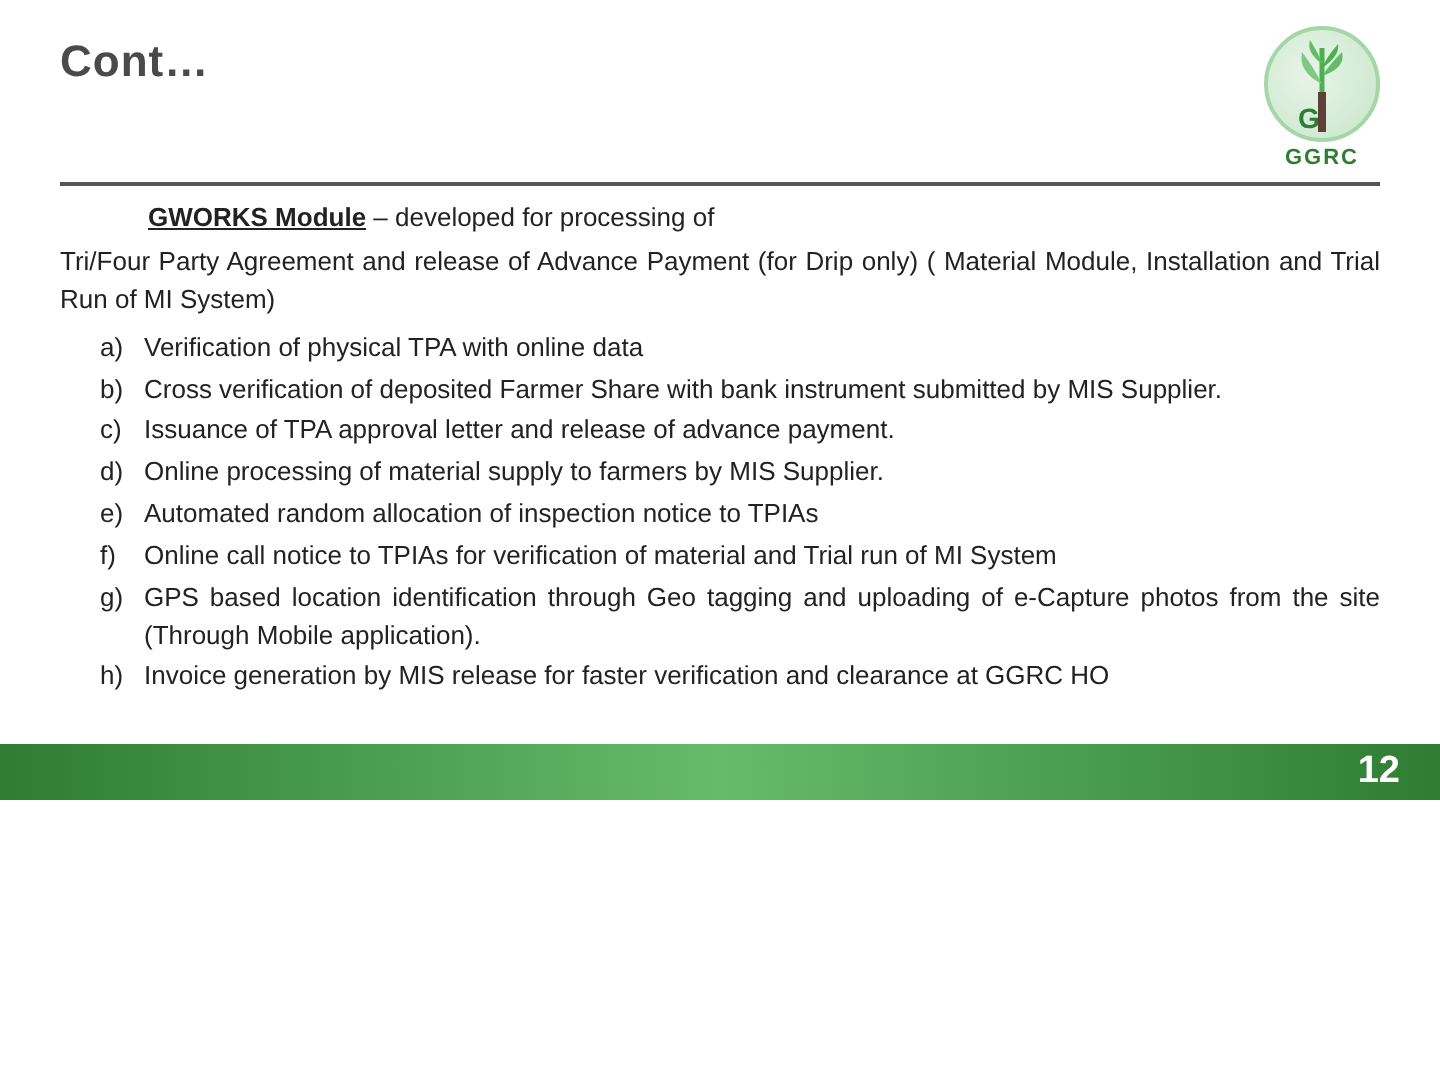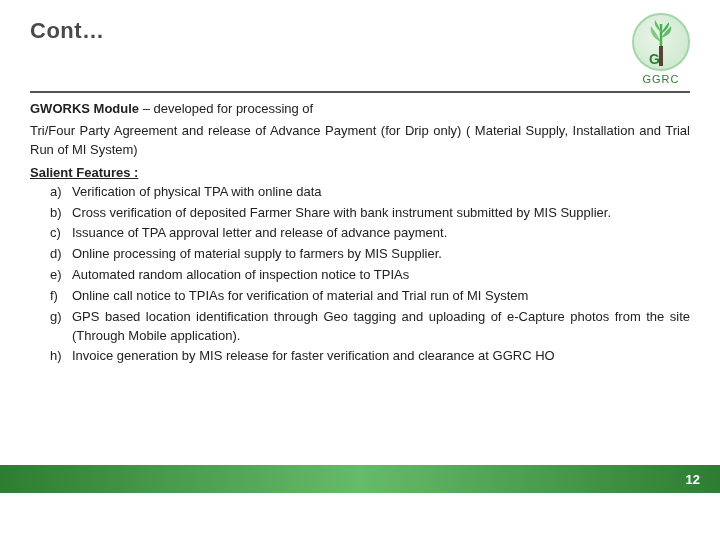--- a/index.html
+++ b/index.html
@@ -8,21 +8,21 @@
       height: 540px;
       font-family: Arial, sans-serif;
       font-size: 13px;
       background: #fff;
       overflow: hidden;
       position: relative;
     }
 
     .slide-container {
       width: 720px;
-      height: 493px;
+      height: 400px;
       padding: 18px 30px 15px 30px;
       position: relative;
     }
 
     .header {
       display: flex;
       justify-content: space-between;
       align-items: flex-start;
       margin-bottom: 6px;
     }
@@ -53,40 +53,42 @@
       overflow: hidden;
     }
 
     .logo-svg {
       width: 52px;
       height: 52px;
     }
 
     .logo-text {
       font-size: 11px;
-      font-weight: normal;
+      font-weight: bold;
       color: #2e7d32;
       margin-top: 2px;
       letter-spacing: 1px;
     }
 
     .divider {
       border: none;
       border-top: 2px solid #555;
       margin-bottom: 8px;
     }
 
     .gworks-line {
       font-size: 13px;
       color: #222;
       margin-bottom: 6px;
     }
 
     .gworks-bold {
       font-weight: bold;
+      text-decoration: underline;
+      margin-left: 44px;
     }
 
     .step-block {
       display: flex;
       margin-bottom: 5px;
       line-height: 1.45;
     }
 
     .step-label {
       font-weight: bold;
@@ -143,21 +145,21 @@
       background: linear-gradient(to right, #2e7d32, #66bb6a, #2e7d32);
       display: flex;
       align-items: center;
       justify-content: flex-end;
       padding-right: 20px;
     }
 
     .page-number {
       color: #fff;
       font-weight: bold;
-      font-size: 13px;
+      font-size: 19px;
     }
   </style>
 </head>
 <body>
 
 <div class="slide-container">
 
   <div class="header">
     <div class="title">Cont…</div>
     <div class="logo-area">
@@ -180,27 +182,24 @@
     </div>
   </div>
 
   <hr class="divider">
 
   <div class="gworks-line">
     <span class="gworks-bold">GWORKS Module</span><span> – developed for processing of</span>
   </div>
 
   <div class="step-block">
-    <div class="step-content">Tri/Four Party Agreement  and release of Advance Payment (for Drip only) ( Material Supply, Installation and Trial Run of MI System)</div>
-  </div>
-
-
-  <div class="salient-label">
-    <span class="salient-underline">Salient Features :</span>
-  </div>
+    <div class="step-content">Tri/Four Party Agreement  and release of Advance Payment (for Drip only) ( Material Module, Installation and Trial Run of MI System)</div>
+  </div>
+
+
 
   <ul class="features-list">
     <li>
       <span class="feat-label">a)</span>
       <span class="feat-content">Verification of physical TPA with online data</span>
     </li>
     <li>
       <span class="feat-label">b)</span>
       <span class="feat-content">Cross  verification  of  deposited  Farmer  Share  with  bank  instrument submitted by MIS Supplier.</span>
     </li>

